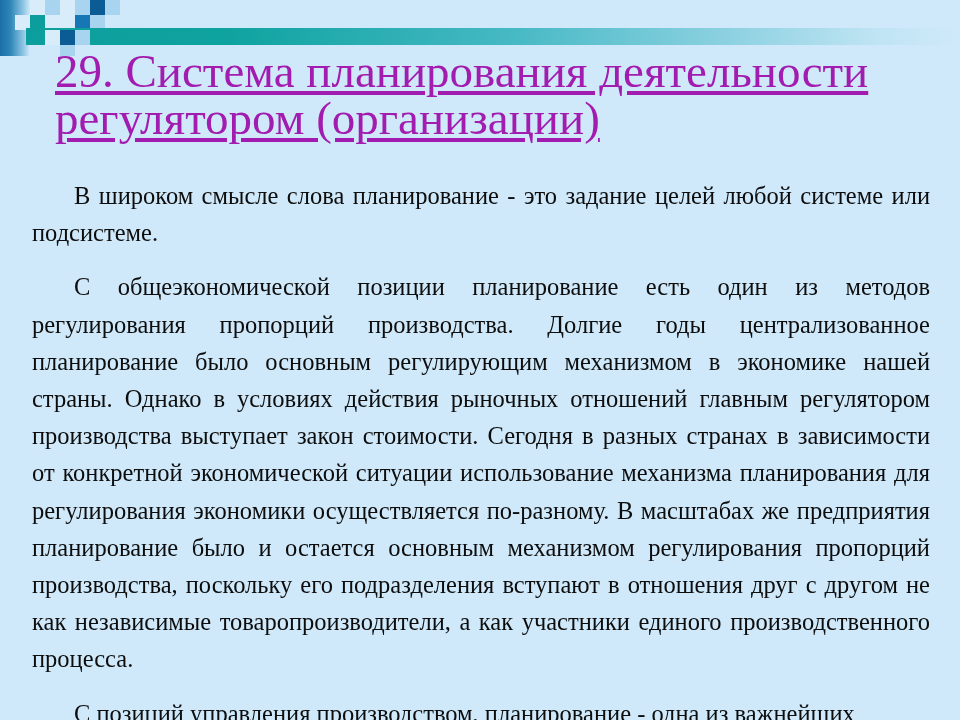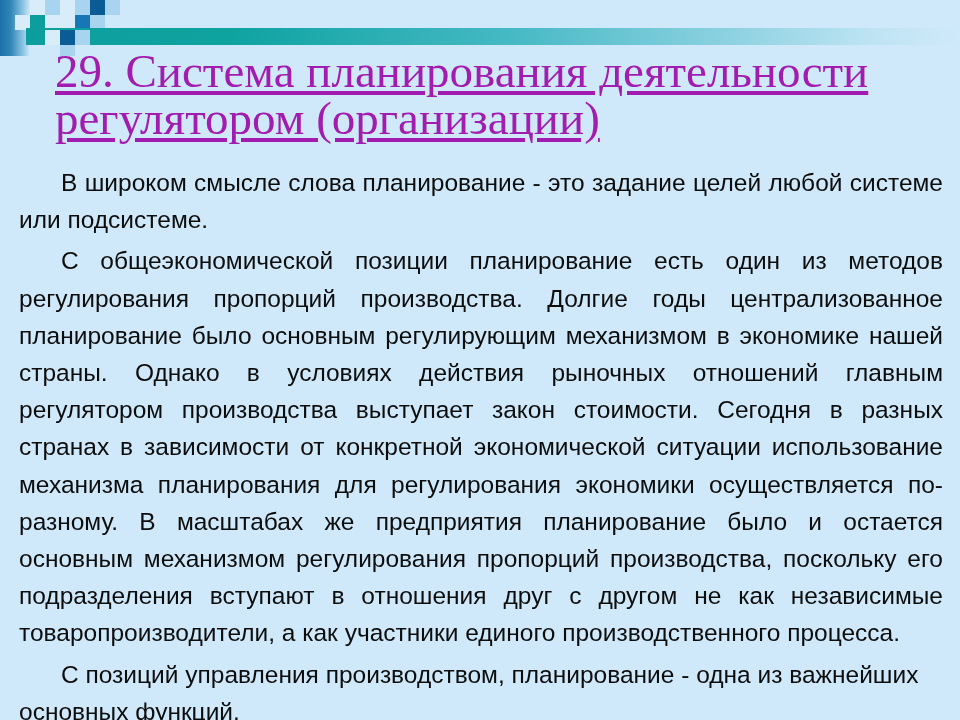--- a/index.html
+++ b/index.html
@@ -83,27 +83,27 @@
   }
 
   
   .body-block {
     position: absolute;
     left: 15px;
     top: 160px;
     width: 932px;
   }
   .para {
-    font-family: Liberation Sans, sans-serif;
+    font-family: Liberation Serif, serif;
     font-size: 24.5px;
     line-height: 37.2px;
     color: #0d0d0d;
     text-align: justify;
     text-indent: 42px;
-    margin: 4px;
+    margin: 17px;
     -webkit-hyphens: none;
     hyphens: none;
   }
   .para.last-left { text-align: left; }
 </style>
 </head>
 <body>
 
 <div class="slide">
 

